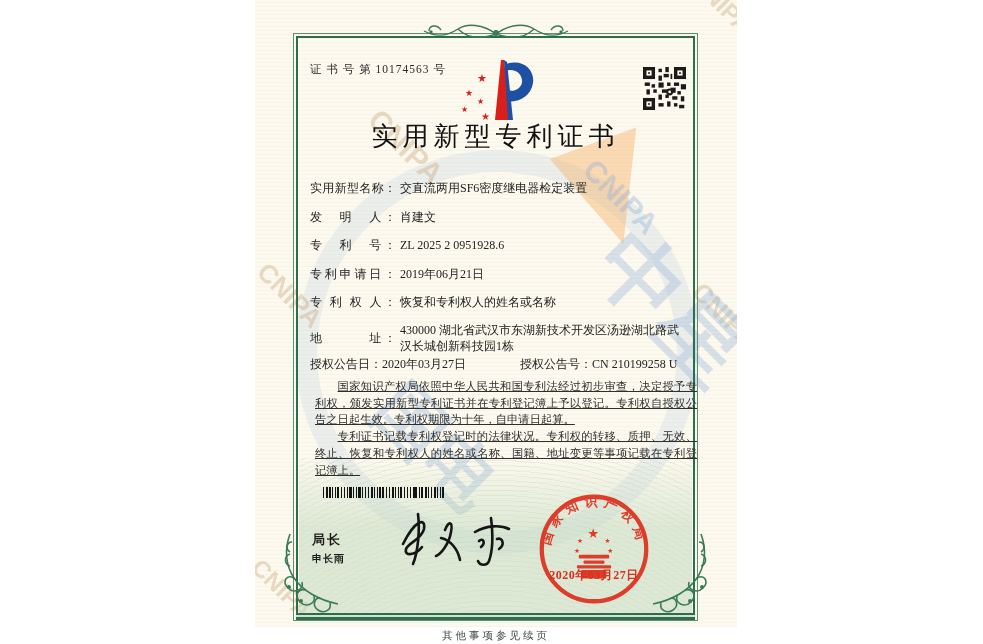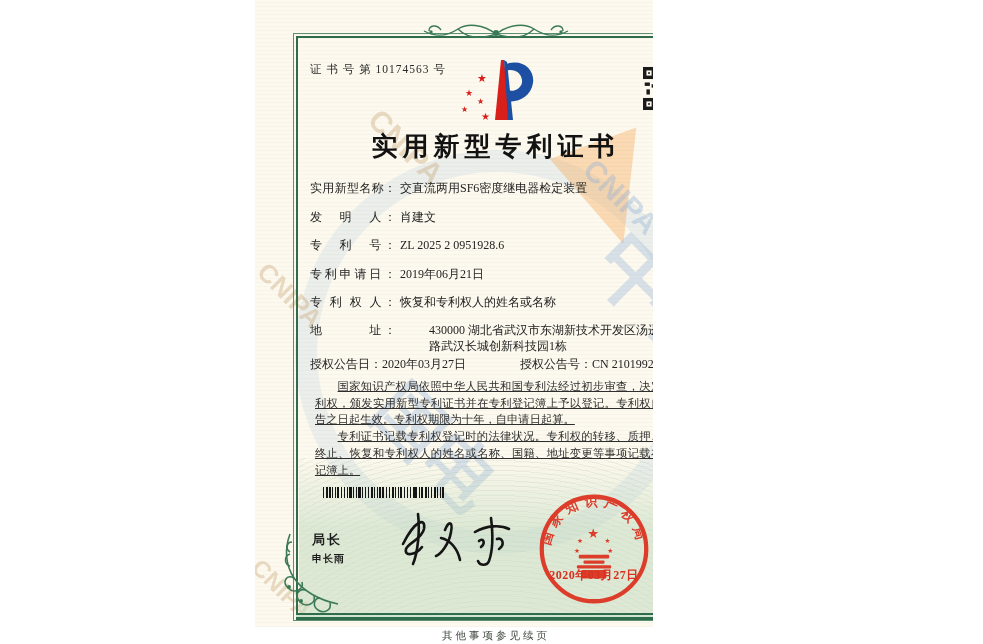--- a/index.html
+++ b/index.html
@@ -1,19 +1,19 @@
 <!DOCTYPE html>
 <html><head>
 <meta charset="utf-8">
 <style>
   html,body{margin:0;padding:0;background:#fff;}
   #stage{position:relative;width:983px;height:644px;background:#ffffff;overflow:hidden;
          font-family:"Liberation Serif","DejaVu Serif",serif;}
   
-  .paper{position:absolute;left:255px;top:0;width:398px;height:627px;background:#fdf9ee;overflow:hidden;}
+  .paper{position:absolute;left:255px;top:0;width:482px;height:627px;background:#fdf9ee;overflow:hidden;}
   .paper-texture{position:absolute;inset:0;
      background:repeating-linear-gradient(0deg, rgba(125,165,135,.055) 0 1px, transparent 1px 4px);
      pointer-events:none;}
   
   .wm{position:absolute;pointer-events:none;white-space:nowrap;}
   .wm-cnipa{font-family:"Liberation Sans","DejaVu Sans",sans-serif;font-weight:bold;transform:rotate(45deg);}
   .wm-tan{color:rgba(201,166,122,.38);}
   .wm-blue{color:rgba(150,178,216,.40);}
   .wm-bigblue{color:rgba(163,188,222,.42);font-weight:bold;transform:rotate(45deg);
      font-family:"Liberation Serif","DejaVu Serif",serif;}
@@ -30,24 +30,24 @@
      background:linear-gradient(180deg, rgba(205,225,200,0) 0, rgba(196,219,192,.55) 45%, rgba(196,219,192,.55) 100%),
        repeating-radial-gradient(circle at 50% 260%, rgba(90,140,100,.10) 0 1px, transparent 1px 5px);
      pointer-events:none;}
   .ornament-top{position:absolute;left:50%;top:-14px;transform:translateX(-50%);}
   .corner-flourish{position:absolute;bottom:4px;}
   .corner-flourish.left{left:-14px;}
   .corner-flourish.right{right:-14px;transform:scaleX(-1);}
   
   .abs{position:absolute;}
   .cert-no{left:55px;top:62px;font-size:11.5px;color:#2b2b2b;letter-spacing:1px;}
-  .title{left:38px;top:129px;width:405px;text-align:center;font-size:26px;font-weight:bold;
+  .title{left:38px;top:119px;width:405px;text-align:center;font-size:26px;font-weight:normal;
      color:#121212;letter-spacing:5px;}
   .fields{left:55px;top:172px;width:378px;font-size:12px;color:#222;}
-  .frow{position:absolute;left:0;display:flex;align-items:flex-start;}
+  .frow{position:absolute;left:0;display:flex;align-items:center;}
   .flabel{display:inline-block;width:86px;text-align:justify;text-align-last:justify;flex:none;color:#1e1e1e;}
   .fvalue{display:inline-block;margin-left:4px;max-width:288px;line-height:1.35;}
   .grant-pair{position:absolute;display:flex;}
   .paras{left:60px;top:378px;width:382px;font-size:11.3px;line-height:1.48;color:#2e2e2e;text-align:justify;text-decoration:underline;}
   .paras p{margin:0;text-indent:2em;}
   .barcode{left:68px;top:487px;width:122px;height:11px;
      background-image:
        repeating-linear-gradient(90deg,#151515 0 1.5px,transparent 1.5px 3px),
        repeating-linear-gradient(90deg,#151515 0 1px,transparent 1px 7px),
        repeating-linear-gradient(90deg,transparent 0 4px,#151515 4px 5.5px,transparent 5.5px 11px);}
@@ -192,21 +192,21 @@
         <span class="fvalue">ZL 2025 2 0951928.6</span>
       </div>
       <div class="frow" style="top:94px;">
         <span class="flabel">专利申请日：</span>
         <span class="fvalue">2019年06月21日</span>
       </div>
       <div class="frow" style="top:122px;">
         <span class="flabel">专 利 权 人：</span>
         <span class="fvalue">恢复和专利权人的姓名或名称</span>
       </div>
-      <div class="frow" style="top:150px;gap:29px;">
+      <div class="frow" style="top:150px;">
         <span class="flabel">地　　　址：</span>
         <span class="fvalue" style="max-width:282px;">430000 湖北省武汉市东湖新技术开发区汤逊湖北路武汉长城创新科技园1栋</span>
       </div>
       <div class="grant-pair" style="top:184px;left:0;">
         <span>授权公告日：</span>
         <span>2020年03月27日</span>
       </div>
       <div class="grant-pair" style="top:184px;left:210px;align-items:center;">
         <span>授权公告号：</span>
         <span>CN 210199258 U</span>

